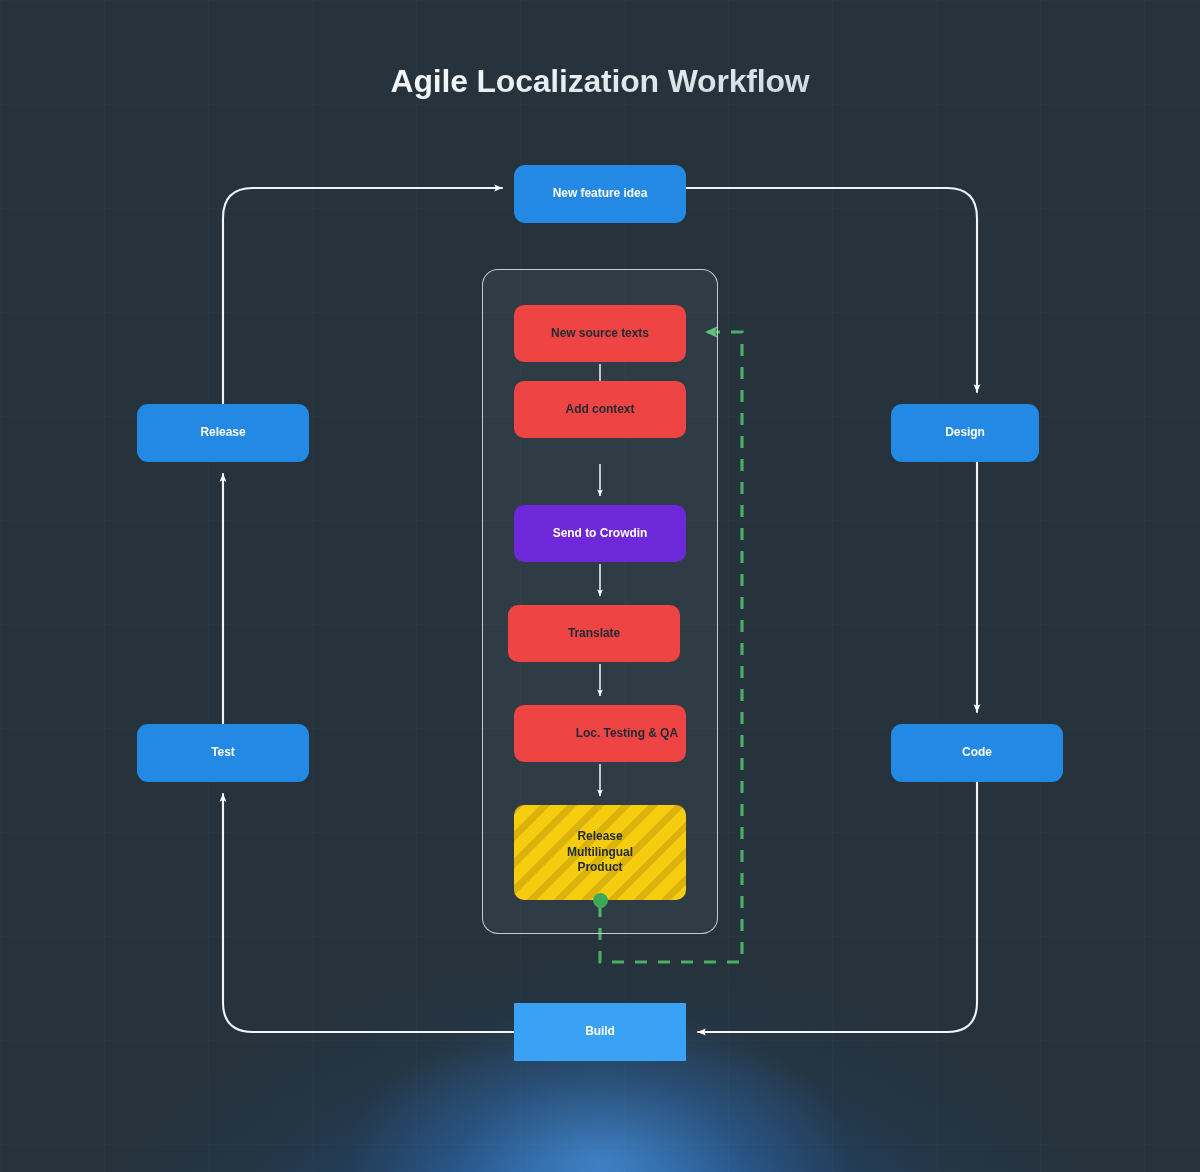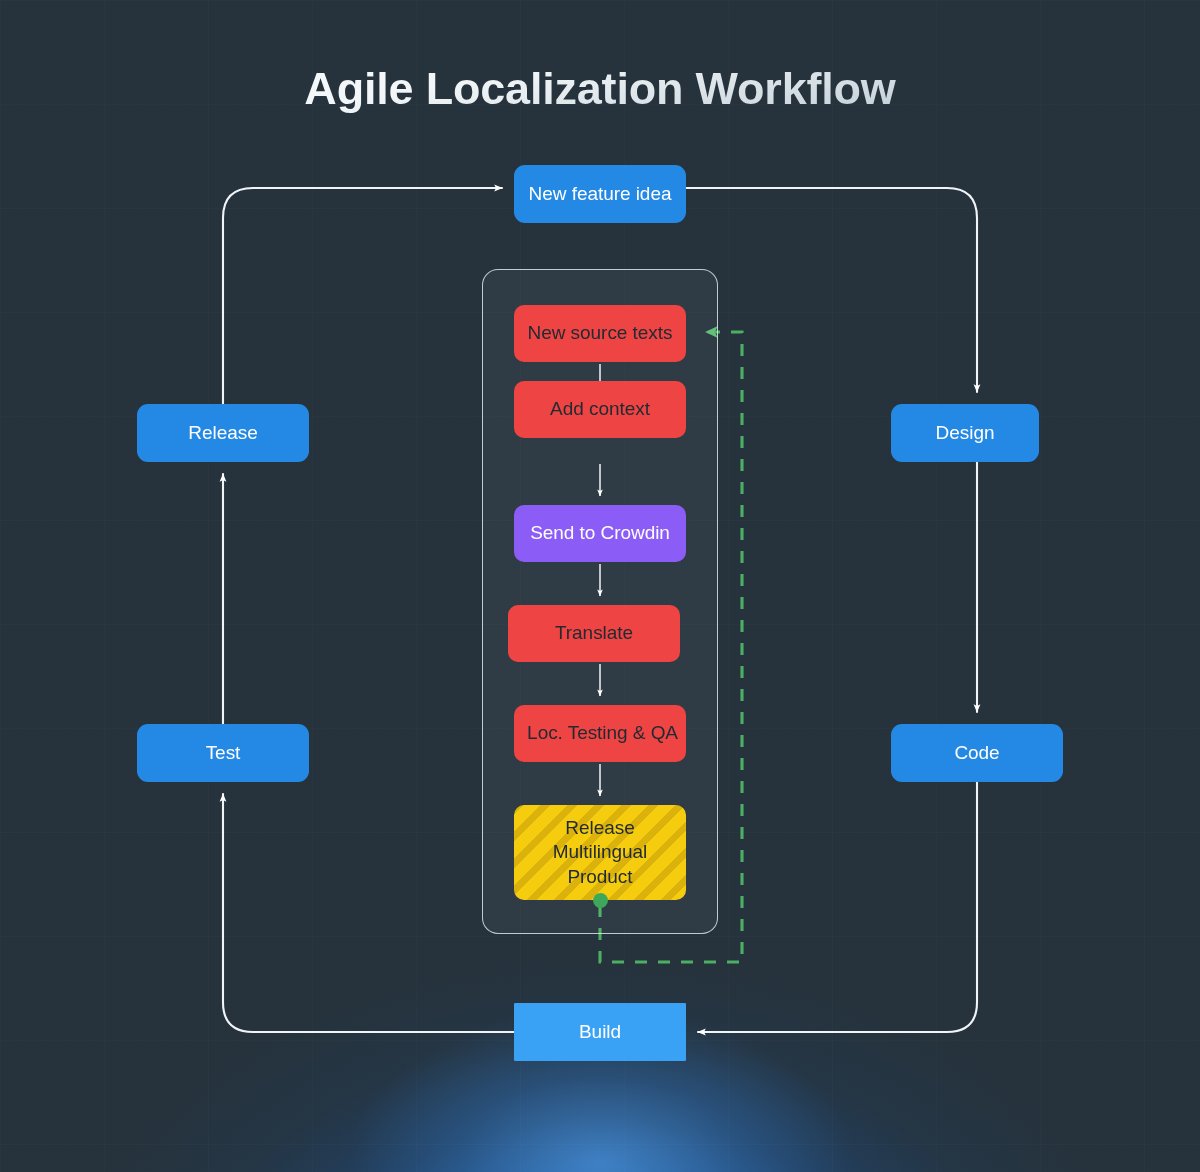--- a/index.html
+++ b/index.html
@@ -64,21 +64,21 @@
       repeating-linear-gradient(90deg, rgba(0,0,0,0.012) 0 1px, transparent 1px 3px);
   }
 
   
   .title {
     position: absolute;
     top: 63px;
     left: 0;
     width: 1200px;
     text-align: center;
-    font-size: 45px;
+    font-size: 32px;
     font-weight: 700;
     letter-spacing: -0.2px;
     background: linear-gradient(170deg, #ffffff 0%, #f2f6f8 38%, #c4d0d8 78%, #9fb0bb 100%);
     -webkit-background-clip: text;
     background-clip: text;
     color: transparent;
     -webkit-text-fill-color: transparent;
     white-space: nowrap;
   }
 
@@ -106,42 +106,42 @@
 
   
   .node {
     position: absolute;
     box-sizing: border-box;
     display: flex;
     align-items: center;
     justify-content: center;
     text-align: center;
     border-radius: 10px;
-    font-size: 19px;
-    font-weight: 400;
+    font-size: 12px;
+    font-weight: 700;
     line-height: 1.28;
     letter-spacing: -0.05px;
     user-select: none;
   }
   .node.blue {
     background: #2489e4;
     color: #ffffff;
     border-radius: 11px;
   }
   .node.blue-light {
     background: #3aa2f5;
     color: #ffffff;
     border-radius: 1px;
   }
   .node.yellow {
     background: #ef4444;
     color: #1f2a32;
   }
   .node.green {
-    background: #8b5cf6;
+    background: #6d28d9;
     color: #ffffff;
   }
   .node.hatched {
     background:
       repeating-linear-gradient(135deg,
         rgba(196,157,10,0.55) 0px,
         rgba(196,157,10,0.55) 7px,
         rgba(0,0,0,0) 7px,
         rgba(0,0,0,0) 19px),
       #f6cc0e;

